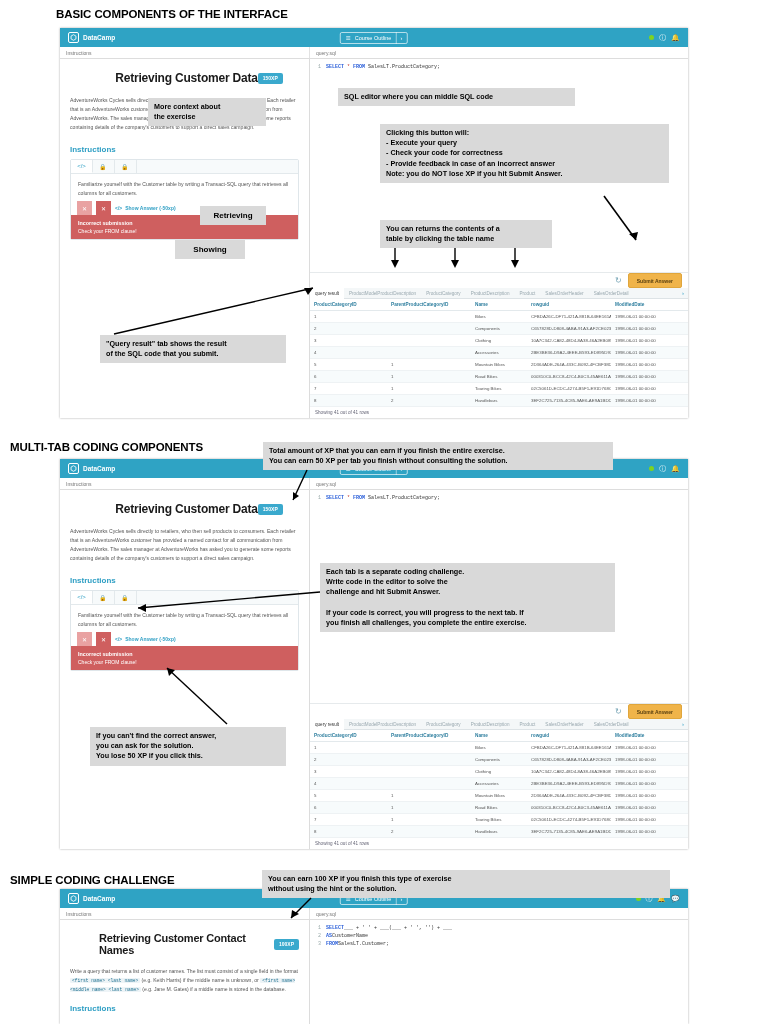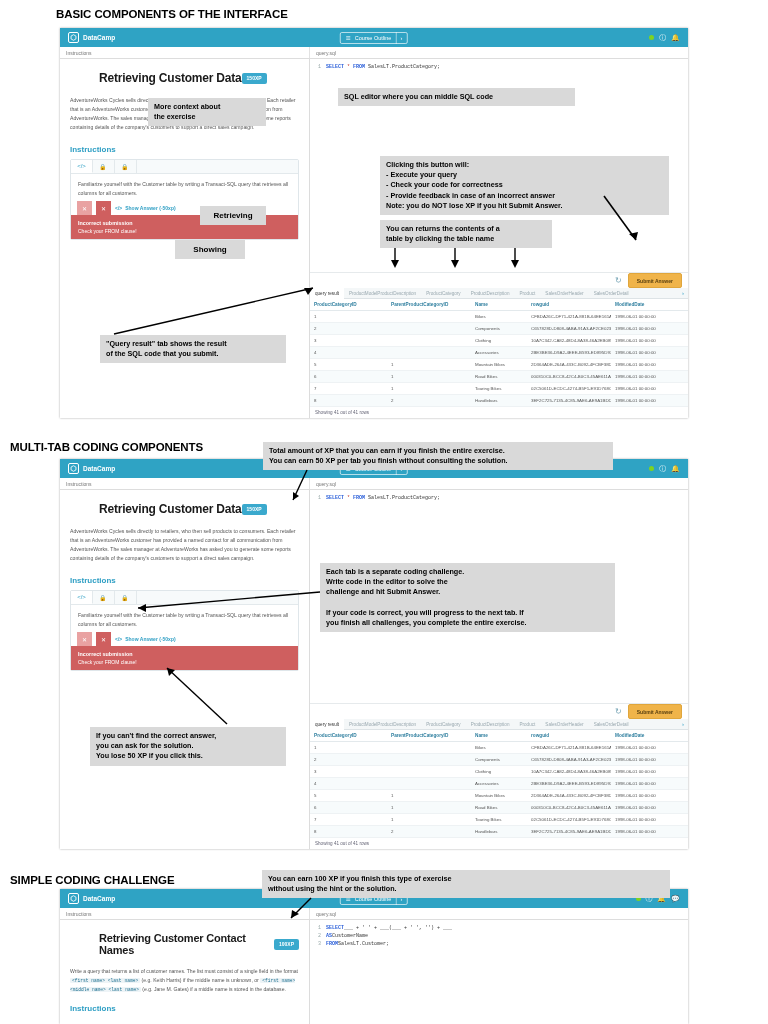--- a/index.html
+++ b/index.html
@@ -44,21 +44,21 @@
 
   .app-tabrow { background: #f2f2f2; height: 12px; display: flex; border-bottom: 1px solid #ddd; }
   .app-tab {
     font-size: 5px; color: #777; padding: 0 6px; display: flex; align-items: center;
     background: #fff; border-right: 1px solid #e2e2e2;
   }
   .app-body { display: flex; }
 
   
   .pane-left { background: #fff; border-right: 1px solid #dcdcdc; position: relative; }
-  .ex-title-row { display: flex; align-items: center; justify-content: flex-start; padding-left: 29px; }
+  .ex-title-row { display: flex; align-items: center; justify-content: center; padding-left: 29px; }
   .ex-title { font-size: 12px; font-weight: bold; color: #1a1a1a; letter-spacing: -.2px; }
   .xp-badge {
     background: #3aa9cd; color: #fff; font-size: 5px; font-weight: bold;
     padding: 2.5px 5px; border-radius: 2px;
   }
   .ex-para { font-size: 5.1px; color: #555; line-height: 1.75; }
   .ex-para .code-inline {
     background: #eef4f7; color: #1c6f8f; font-family: "Liberation Mono", monospace;
     padding: 0 2px; border-radius: 1px; font-size: 4.6px;
   }
@@ -301,21 +301,21 @@
         </tbody>
       </table>
       <div class="res-footer">Showing 41 out of 41 rows</div>
     </div>
   </div>
 </div>
 
 <div class="callout" style="left:148px;top:98px;width:118px;">More context about
 the exercise</div>
 <div class="callout" style="left:338px;top:88px;width:237px;">SQL editor where you can middle SQL code</div>
-<div class="callout" style="left:380px;top:124px;width:289px;margin-top:32px;">Clicking this button will:
+<div class="callout" style="left:380px;top:124px;width:289px;">Clicking this button will:
 - Execute your query
 - Check your code for correctness
 - Provide feedback in case of an incorrect answer
 Note: you do NOT lose XP if you hit Submit Answer.</div>
 <div class="callout" style="left:380px;top:220px;width:172px;">You can returns the contents of a
 table by clicking the table name</div>
 <div class="callout" style="left:200px;top:206px;width:66px;text-align:center;font-size:8px;">Retrieving</div>
 <div class="callout" style="left:175px;top:240px;width:70px;text-align:center;font-size:8px;">Showing</div>
 <div class="callout" style="left:100px;top:335px;width:186px;">"Query result" tab shows the result
 of the SQL code that you submit.</div>

